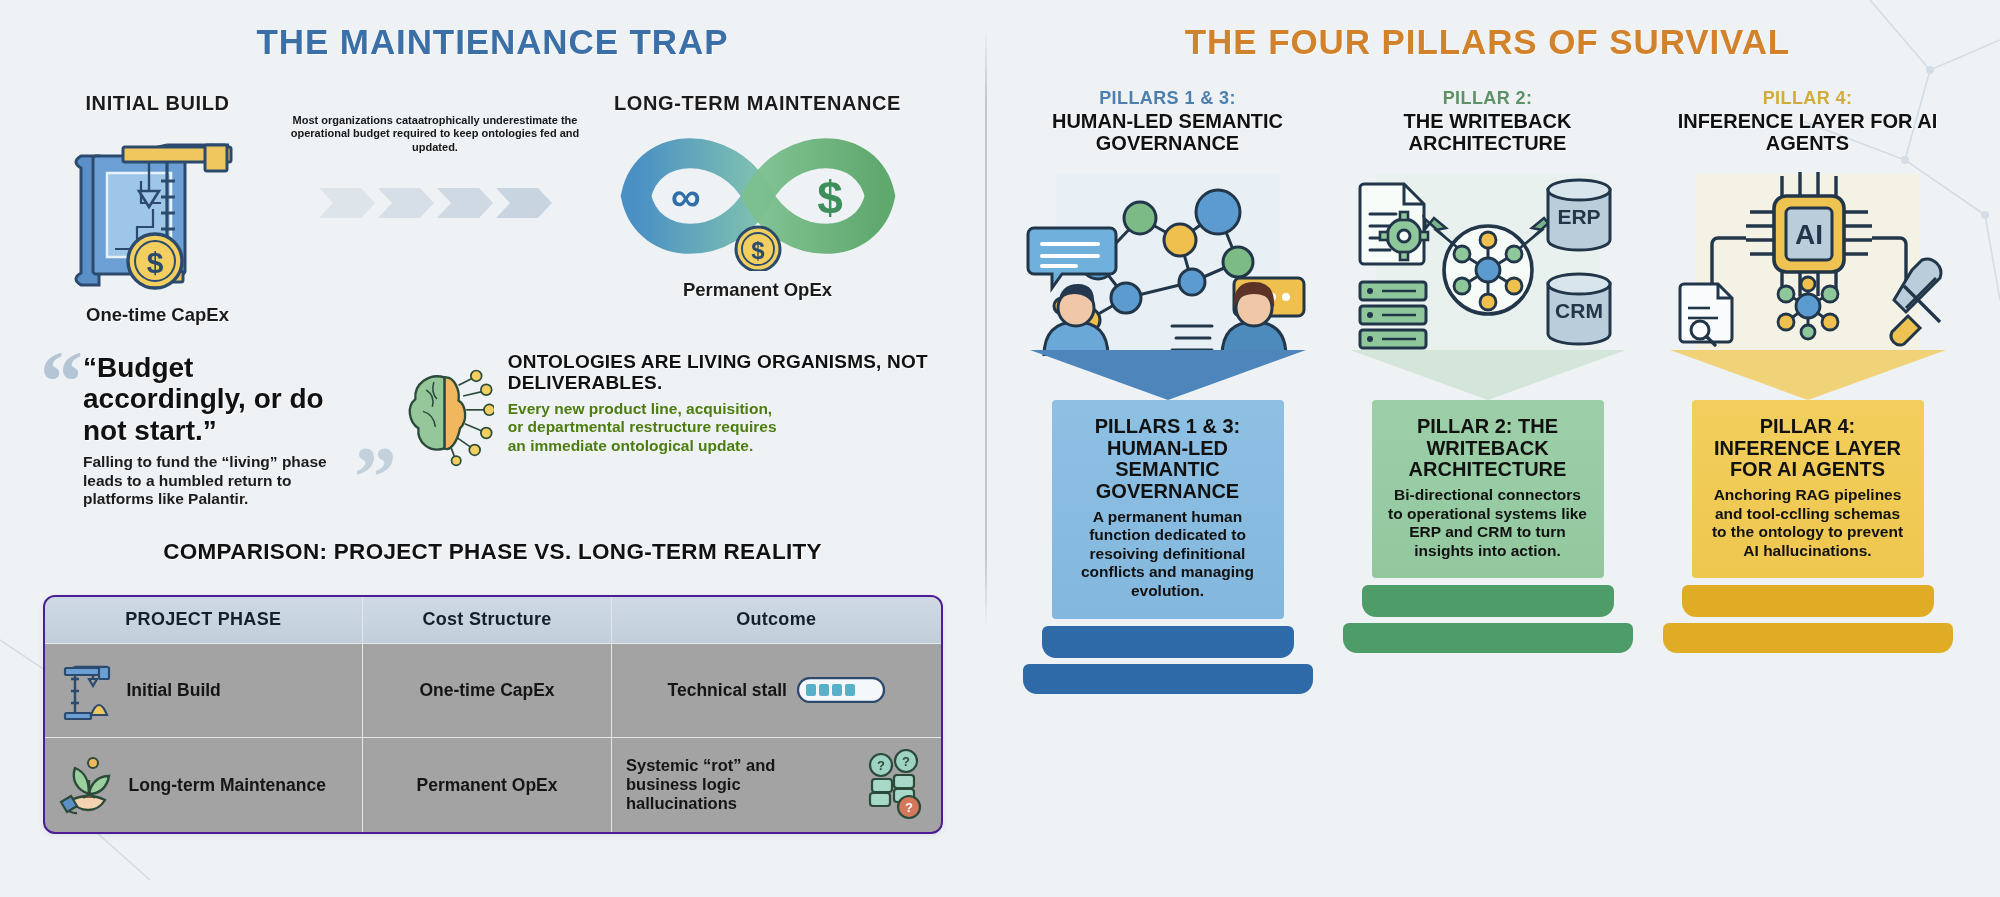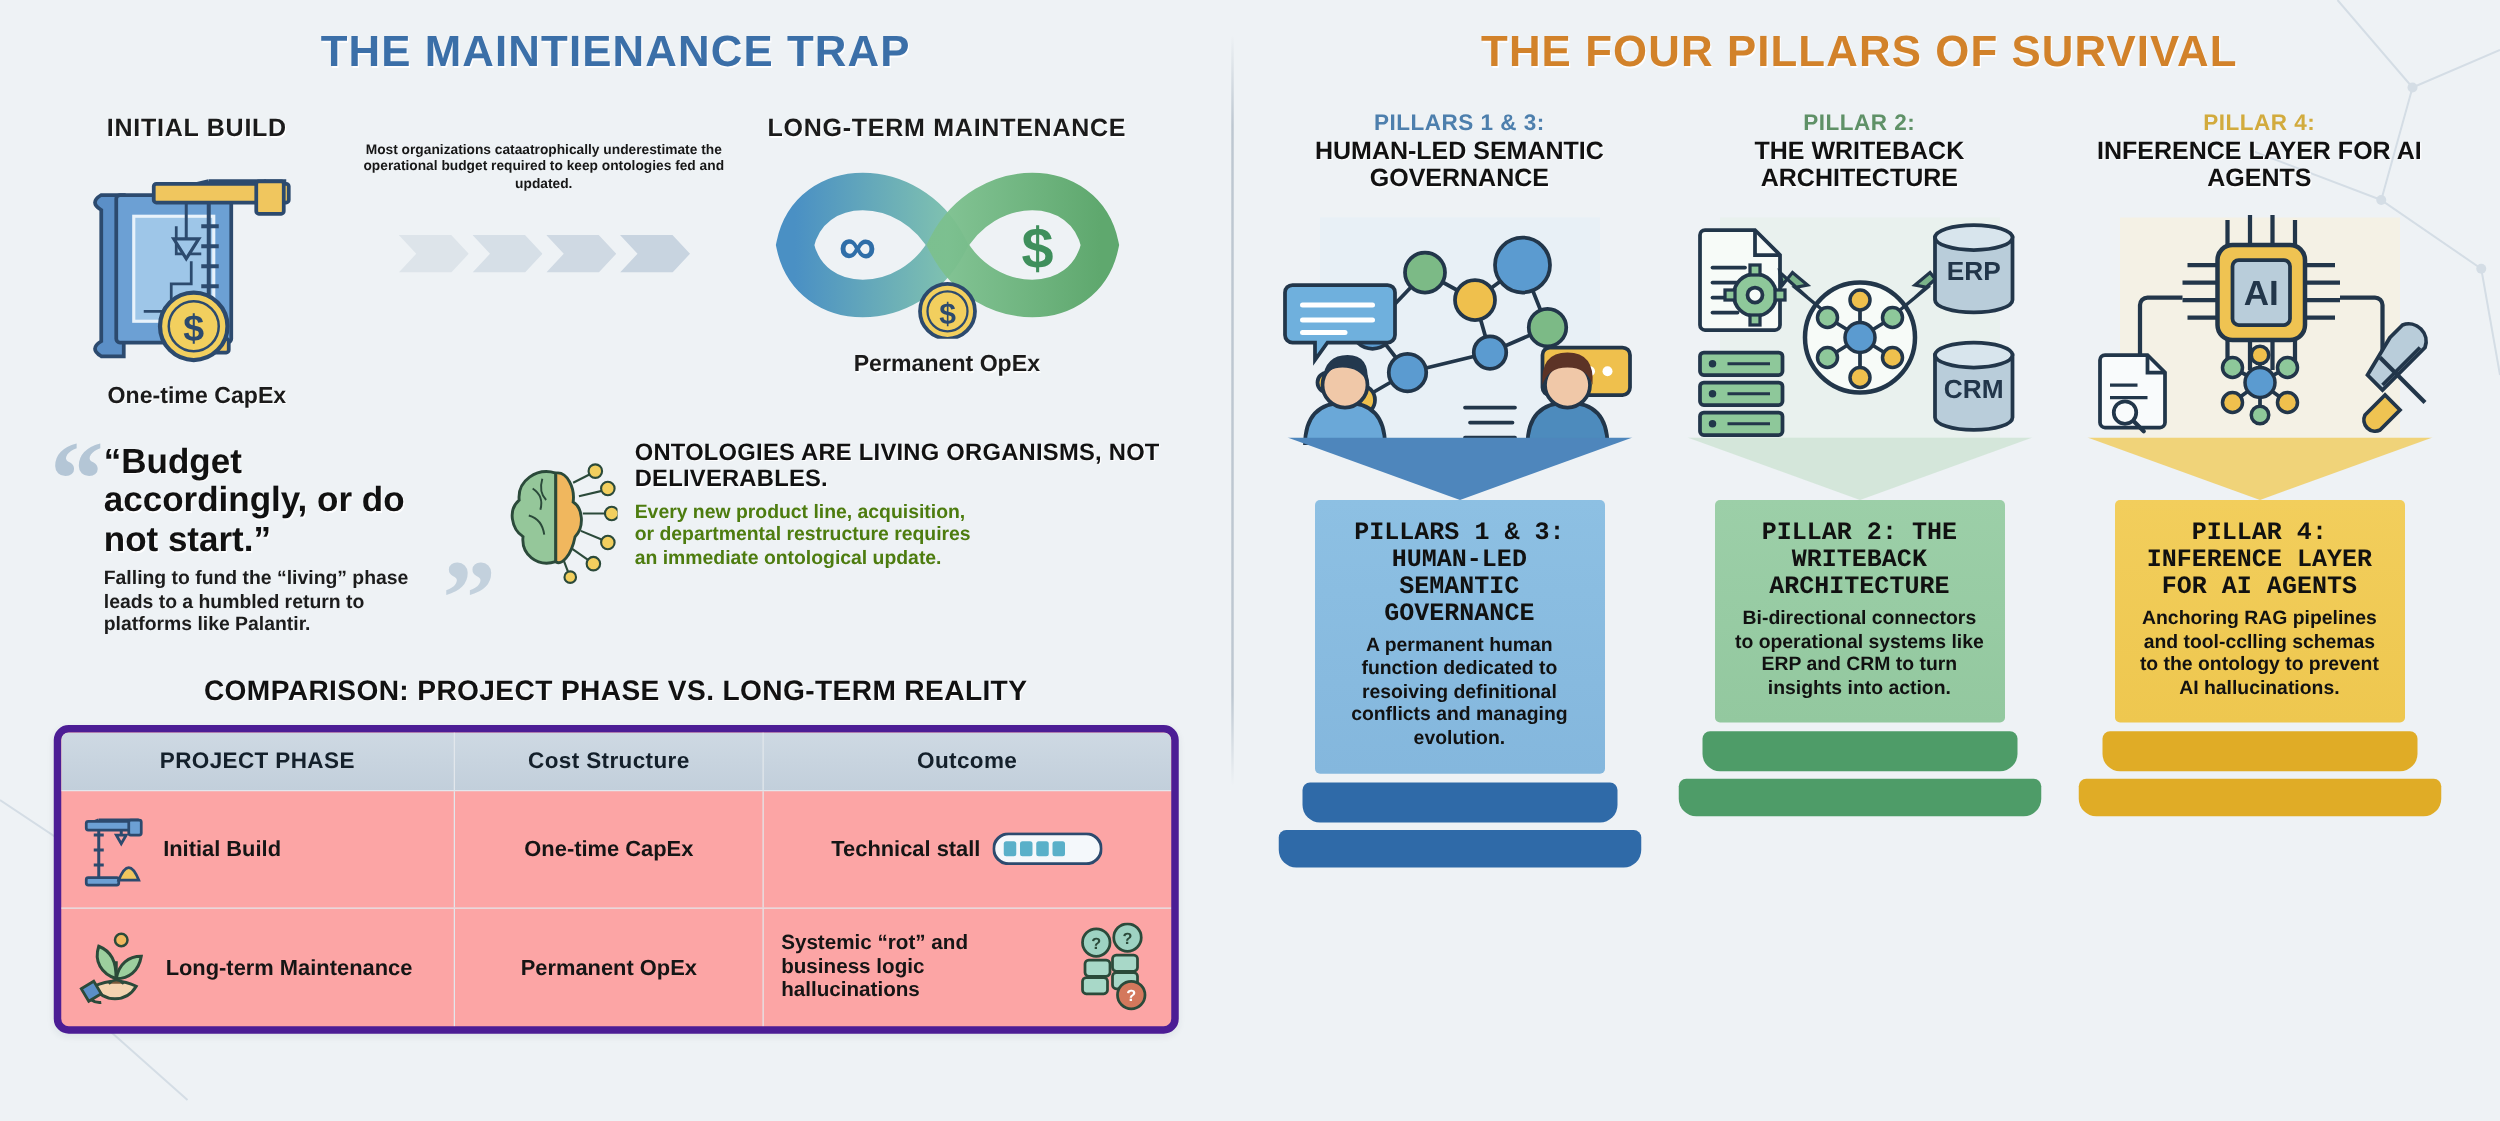--- a/index.html
+++ b/index.html
@@ -59,22 +59,22 @@
     text-shadow: 1px 1px 0 rgba(255,255,255,.85);
   }
   .onto-body { font-size: 15.5px; font-weight: 600; line-height: 1.2; color: #4d7c0f; margin-top: 6px; max-width: 270px; }
 
   
   .tbl-title {
     text-align: center; margin-top: 30px; font-size: 22.5px; font-weight: 800; color: #111;
     letter-spacing: .3px; text-shadow: 1px 1px 0 rgba(255,255,255,.85);
   }
   .tbl {
-    margin: 14px auto 0; width: 900px; background: #fca5a5;
-    border: 6px solid #4c1d95; border-radius: 12px; overflow: hidden;
+    margin: 30px auto 0; width: 900px; background: #a3a3a3;
+    border: 2px solid #4c1d95; border-radius: 12px; overflow: hidden;
     box-shadow: 0 2px 6px rgba(30,50,70,.07);
   }
   .trow { display: flex; }
   .thead { background: linear-gradient(to bottom,#ced9e3,#c2cfdb); }
   .thead .tcell { font-size: 18px; font-weight: 800; color: #14202b; justify-content: center; letter-spacing:.3px;}
   .thead .tcell.two, .thead .tcell.three { font-weight: 600; }
   .tcell {
     display: flex; align-items: center; padding: 11px 14px; min-height: 46px;
   }
   .c1 { width: 320px; border-right: 1px solid #e2e7ec; gap: 12px; }
@@ -98,21 +98,21 @@
     font-size: 20px; font-weight: 800; line-height: 1.08; color: #111; text-align: center;
     margin-top: 2px; text-shadow: 1px 1px 0 rgba(255,255,255,.85);
   }
   .p-art { height: 190px; width: 292px; margin-top: 12px; position: relative; }
   .p-body-wrap { width: 100%; position: relative; margin-top: -6px; }
   .chevtop { width: 100%; height: 56px; display: block; }
   .p-card {
     width: 232px; margin: -6px auto 0; padding: 16px 14px 18px;
     border-radius: 4px; text-align: center;
   }
-  .p-card-title { font-size: 20px; font-weight: 800; line-height: 1.08; color: #111; font-family: Liberation Mono, monospace; }
+  .p-card-title { font-size: 20px; font-weight: 800; line-height: 1.08; color: #111; }
   .p-card-body { font-size: 15.5px; font-weight: 700; line-height: 1.2; color: #111; margin-top: 5px; }
   .ped1 { width: 252px; height: 32px; margin: 7px auto 0; border-radius: 6px 6px 14px 14px; }
   .ped2 { width: 290px; height: 30px; margin: 6px auto 0; border-radius: 6px 6px 14px 14px; }
 </style>
 </head>
 <body>
 
 <svg class="bg-net" viewBox="0 0 2000 897">
   <g stroke="#d4dde5" stroke-width="1.6" fill="none">
     <path d="M1870,0 L1930,70 L2000,40"></path>

